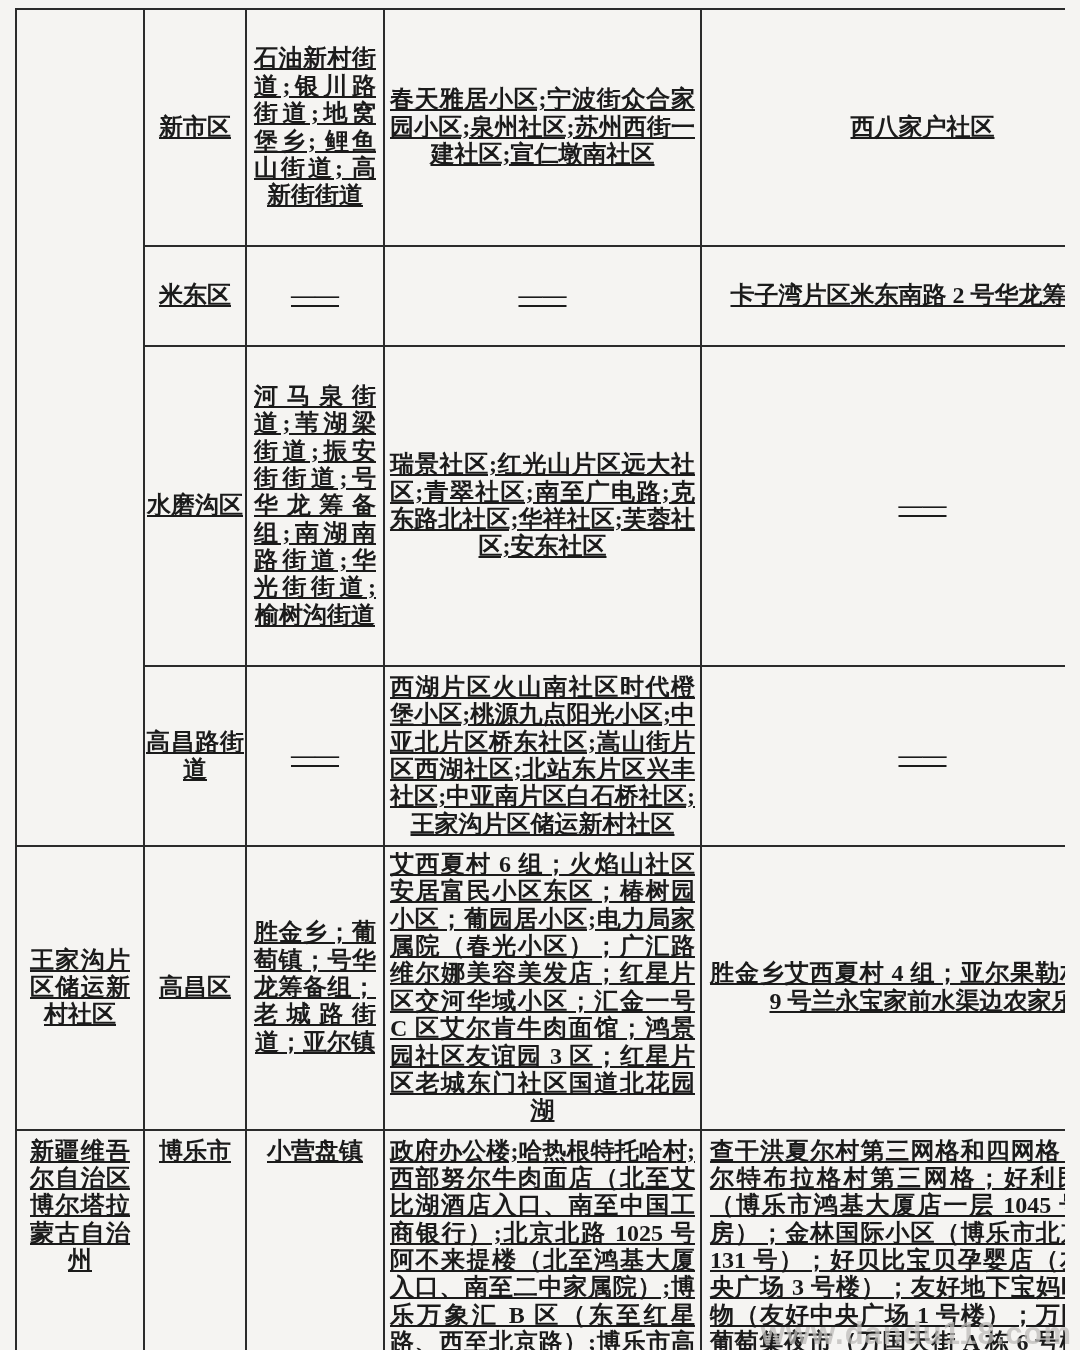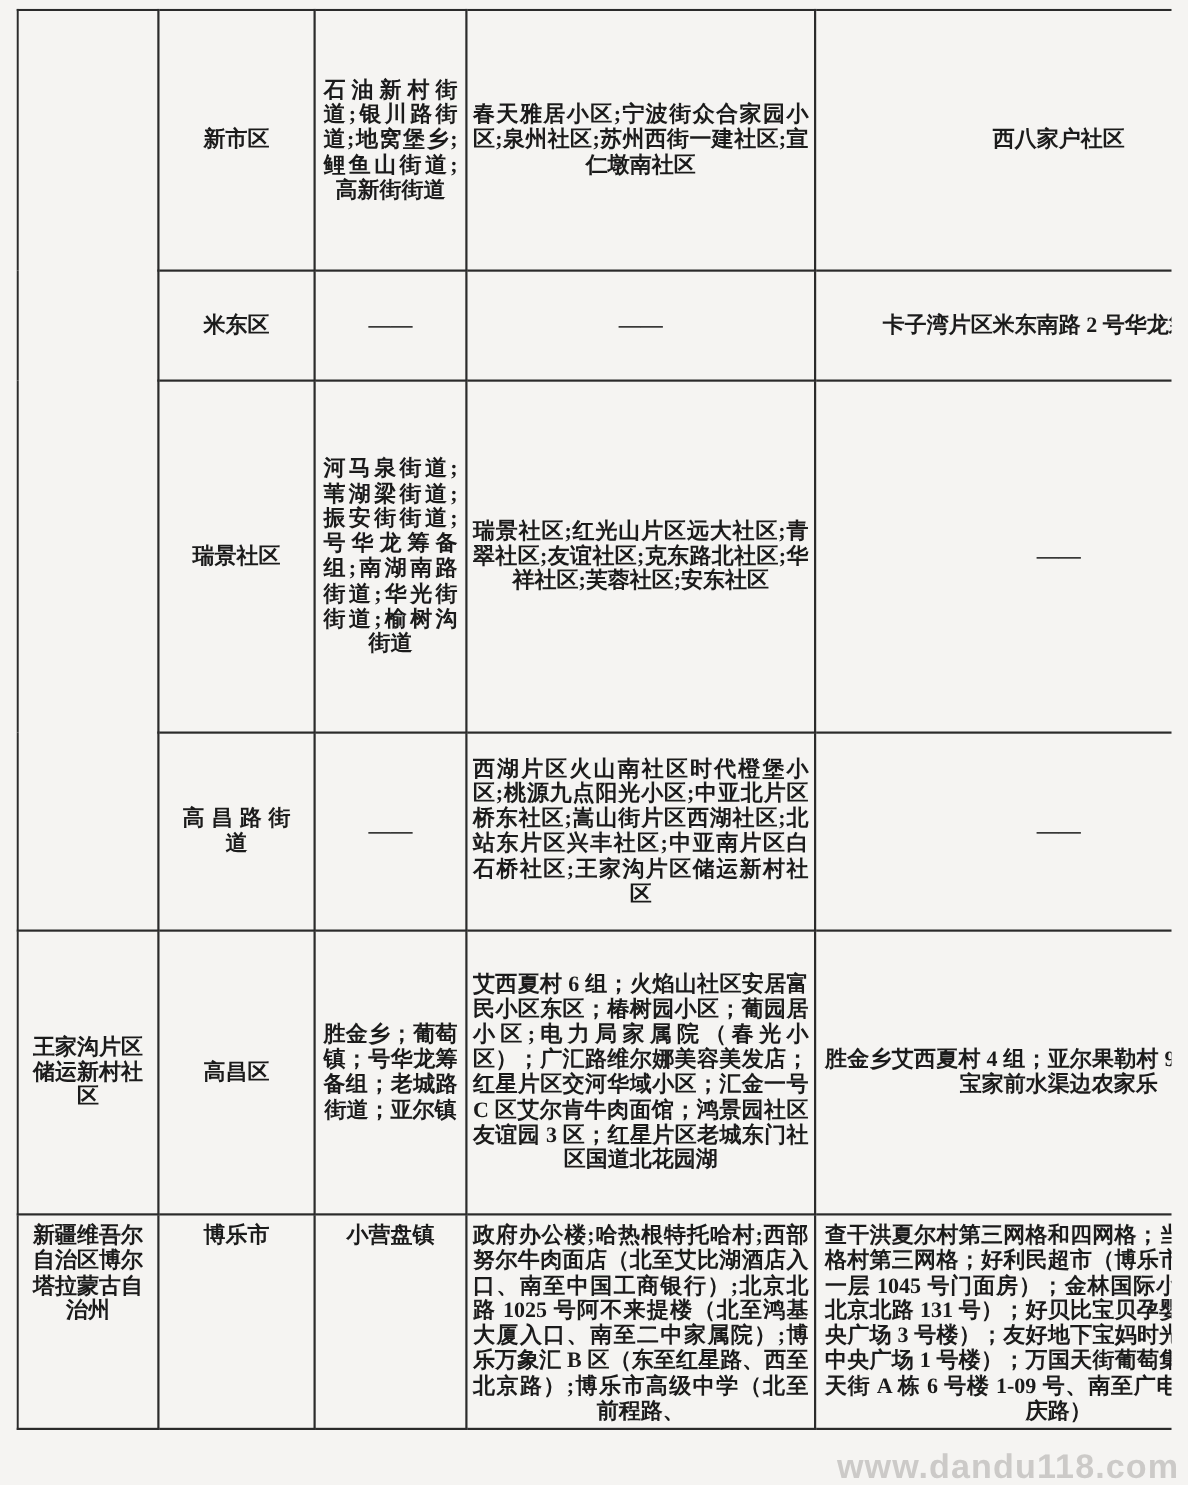--- a/index.html
+++ b/index.html
@@ -22,28 +22,29 @@
     table-layout:fixed;
     width:1050px;
     background:transparent;
   }
   .risk-table td{
     border:2px solid #2b2b2b;
     vertical-align:middle;
     text-align:justify;
     text-align-last:center;
     font-weight:bold;
-    font-size:20px;
+    font-size:24px;
     line-height:1.14;
     padding:4px 5px;
     word-break:break-all;
     overflow:hidden;
+    text-decoration:underline;
   }
   td.col-province{width:100px;padding:4px 13px;}
-  td.col-district{width:98px;padding:4px 21px;}
+  td.col-district{width:98px;padding:4px 1px;}
   td.col-streets{width:122px;padding:4px 7px;}
   td.col-communities{width:305px;}
   td.col-other{width:425px;padding:4px 8px;}
   tr.r1{height:237px;}
   tr.r2{height:100px;}
   tr.r3{height:320px;}
   tr.r4{height:180px;}
   tr.r5{height:258px;}
   tr.r6 td{vertical-align:top;padding-top:7px;}
   .watermark{
@@ -70,23 +71,23 @@
       <td class="col-communities">春天雅居小区;宁波街众合家园小区;泉州社区;苏州西街一建社区;宣仁墩南社区</td>
       <td class="col-other">西八家户社区</td>
     </tr>
     <tr class="r2">
       <td class="col-district">米东区</td>
       <td class="col-streets">——</td>
       <td class="col-communities">——</td>
       <td class="col-other">卡子湾片区米东南路 2 号华龙筹备组</td>
     </tr>
     <tr class="r3">
-      <td class="col-district">瑞景社区</td>
+      <td class="col-district">水磨沟区</td>
       <td class="col-streets">河马泉街道;苇湖梁街道;振安街街道;号华龙筹备组;南湖南路街道;华光街街道;榆树沟街道</td>
-      <td class="col-communities">瑞景社区;红光山片区远大社区;青翠社区;友谊社区;克东路北社区;华祥社区;芙蓉社区;安东社区</td>
+      <td class="col-communities">瑞景社区;红光山片区远大社区;青翠社区;南至广电路;克东路北社区;华祥社区;芙蓉社区;安东社区</td>
       <td class="col-other">——</td>
     </tr>
     <tr class="r4">
       <td class="col-district">高昌路街道</td>
       <td class="col-streets">——</td>
       <td class="col-communities">西湖片区火山南社区时代橙堡小区;桃源九点阳光小区;中亚北片区桥东社区;嵩山街片区西湖社区;北站东片区兴丰社区;中亚南片区白石桥社区;王家沟片区储运新村社区</td>
       <td class="col-other">——</td>
     </tr>
     <tr class="r5">
       <td class="col-province">王家沟片区储运新村社区</td>

